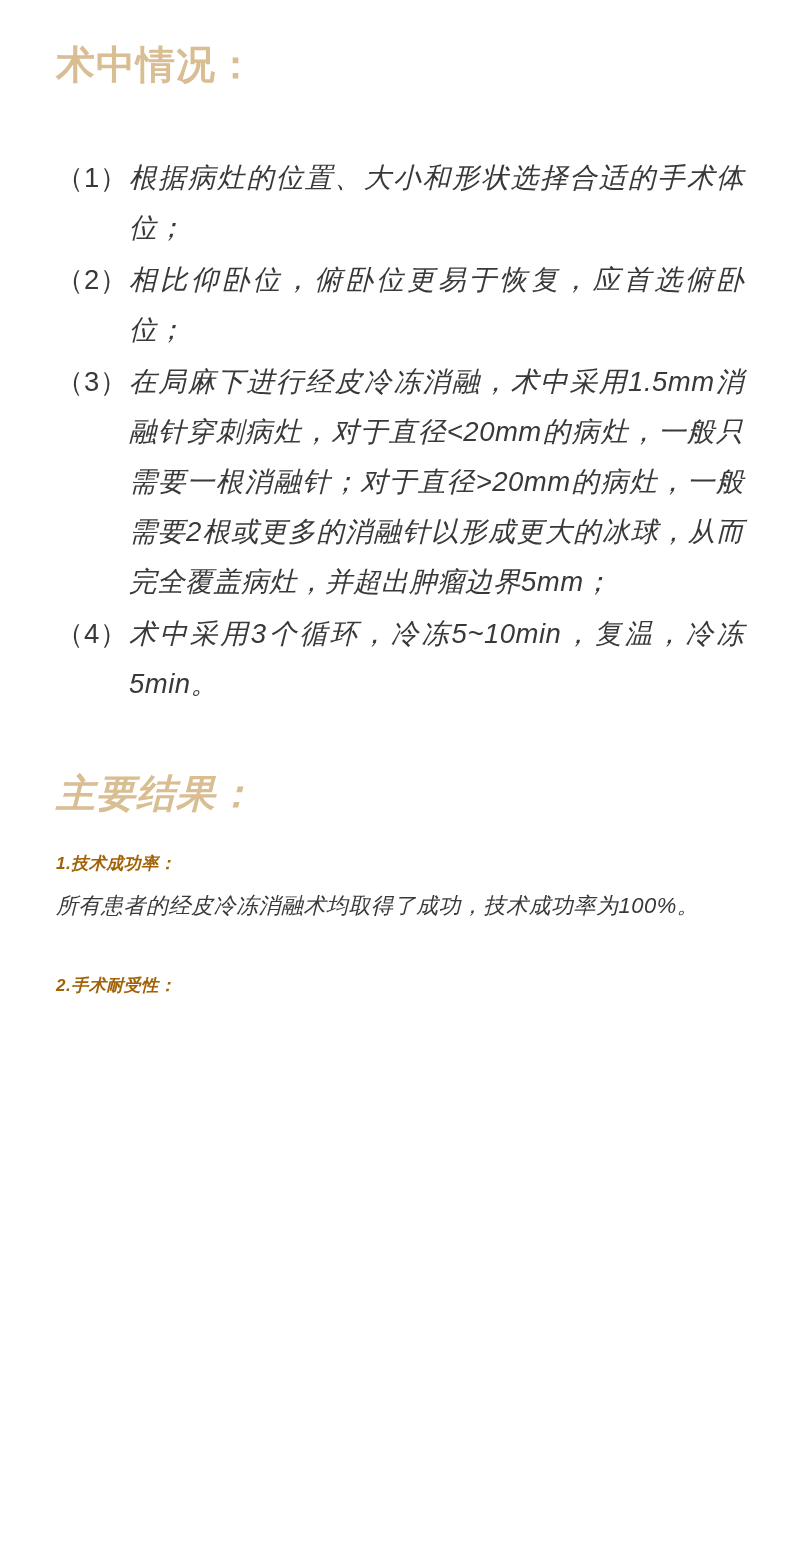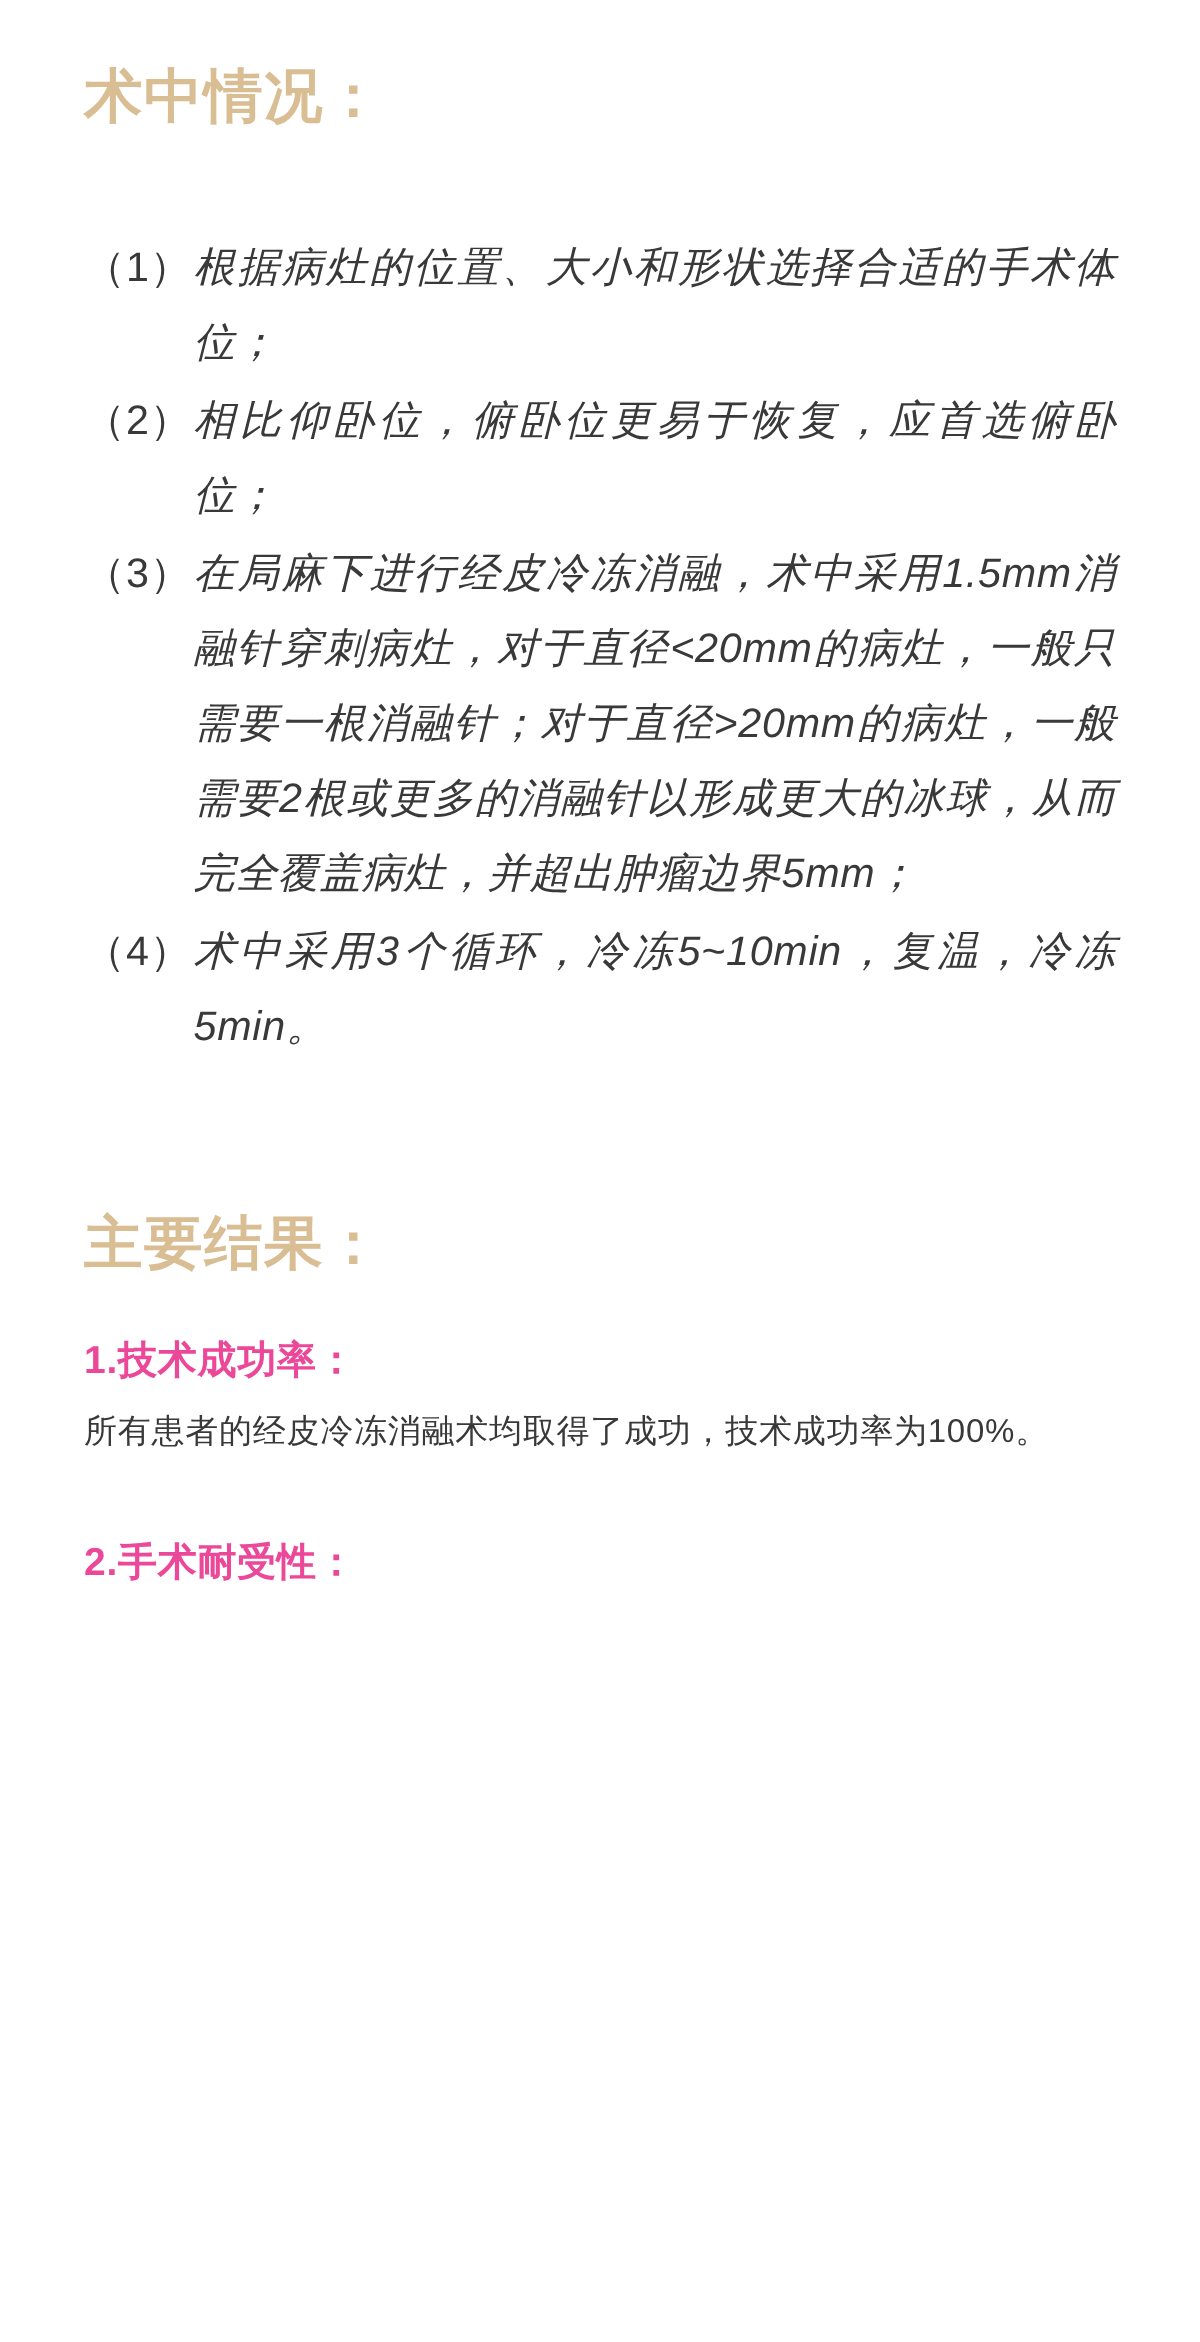--- a/index.html
+++ b/index.html
@@ -53,26 +53,27 @@
   }
   .item-text {
     flex: 1 1 auto;
     text-align: justify;
     text-justify: inter-ideograph;
     font-style: italic;
   }
 
   
   .results {
-    margin-top: 96px;
+    margin-top: 60px;
+    font-style: italic;
   }
   .sub-heading {
-    font-size: 26px;
+    font-size: 17px;
     font-weight: bold;
-    color: #ec4899;
+    color: #a16207;
     letter-spacing: 0.5px;
     margin: 0 0 10px 0;
     line-height: 1.4;
   }
   .body-text {
     font-size: 22px;
     line-height: 1.85;
     color: #393939;
     letter-spacing: 0.5px;
     margin: 0;

